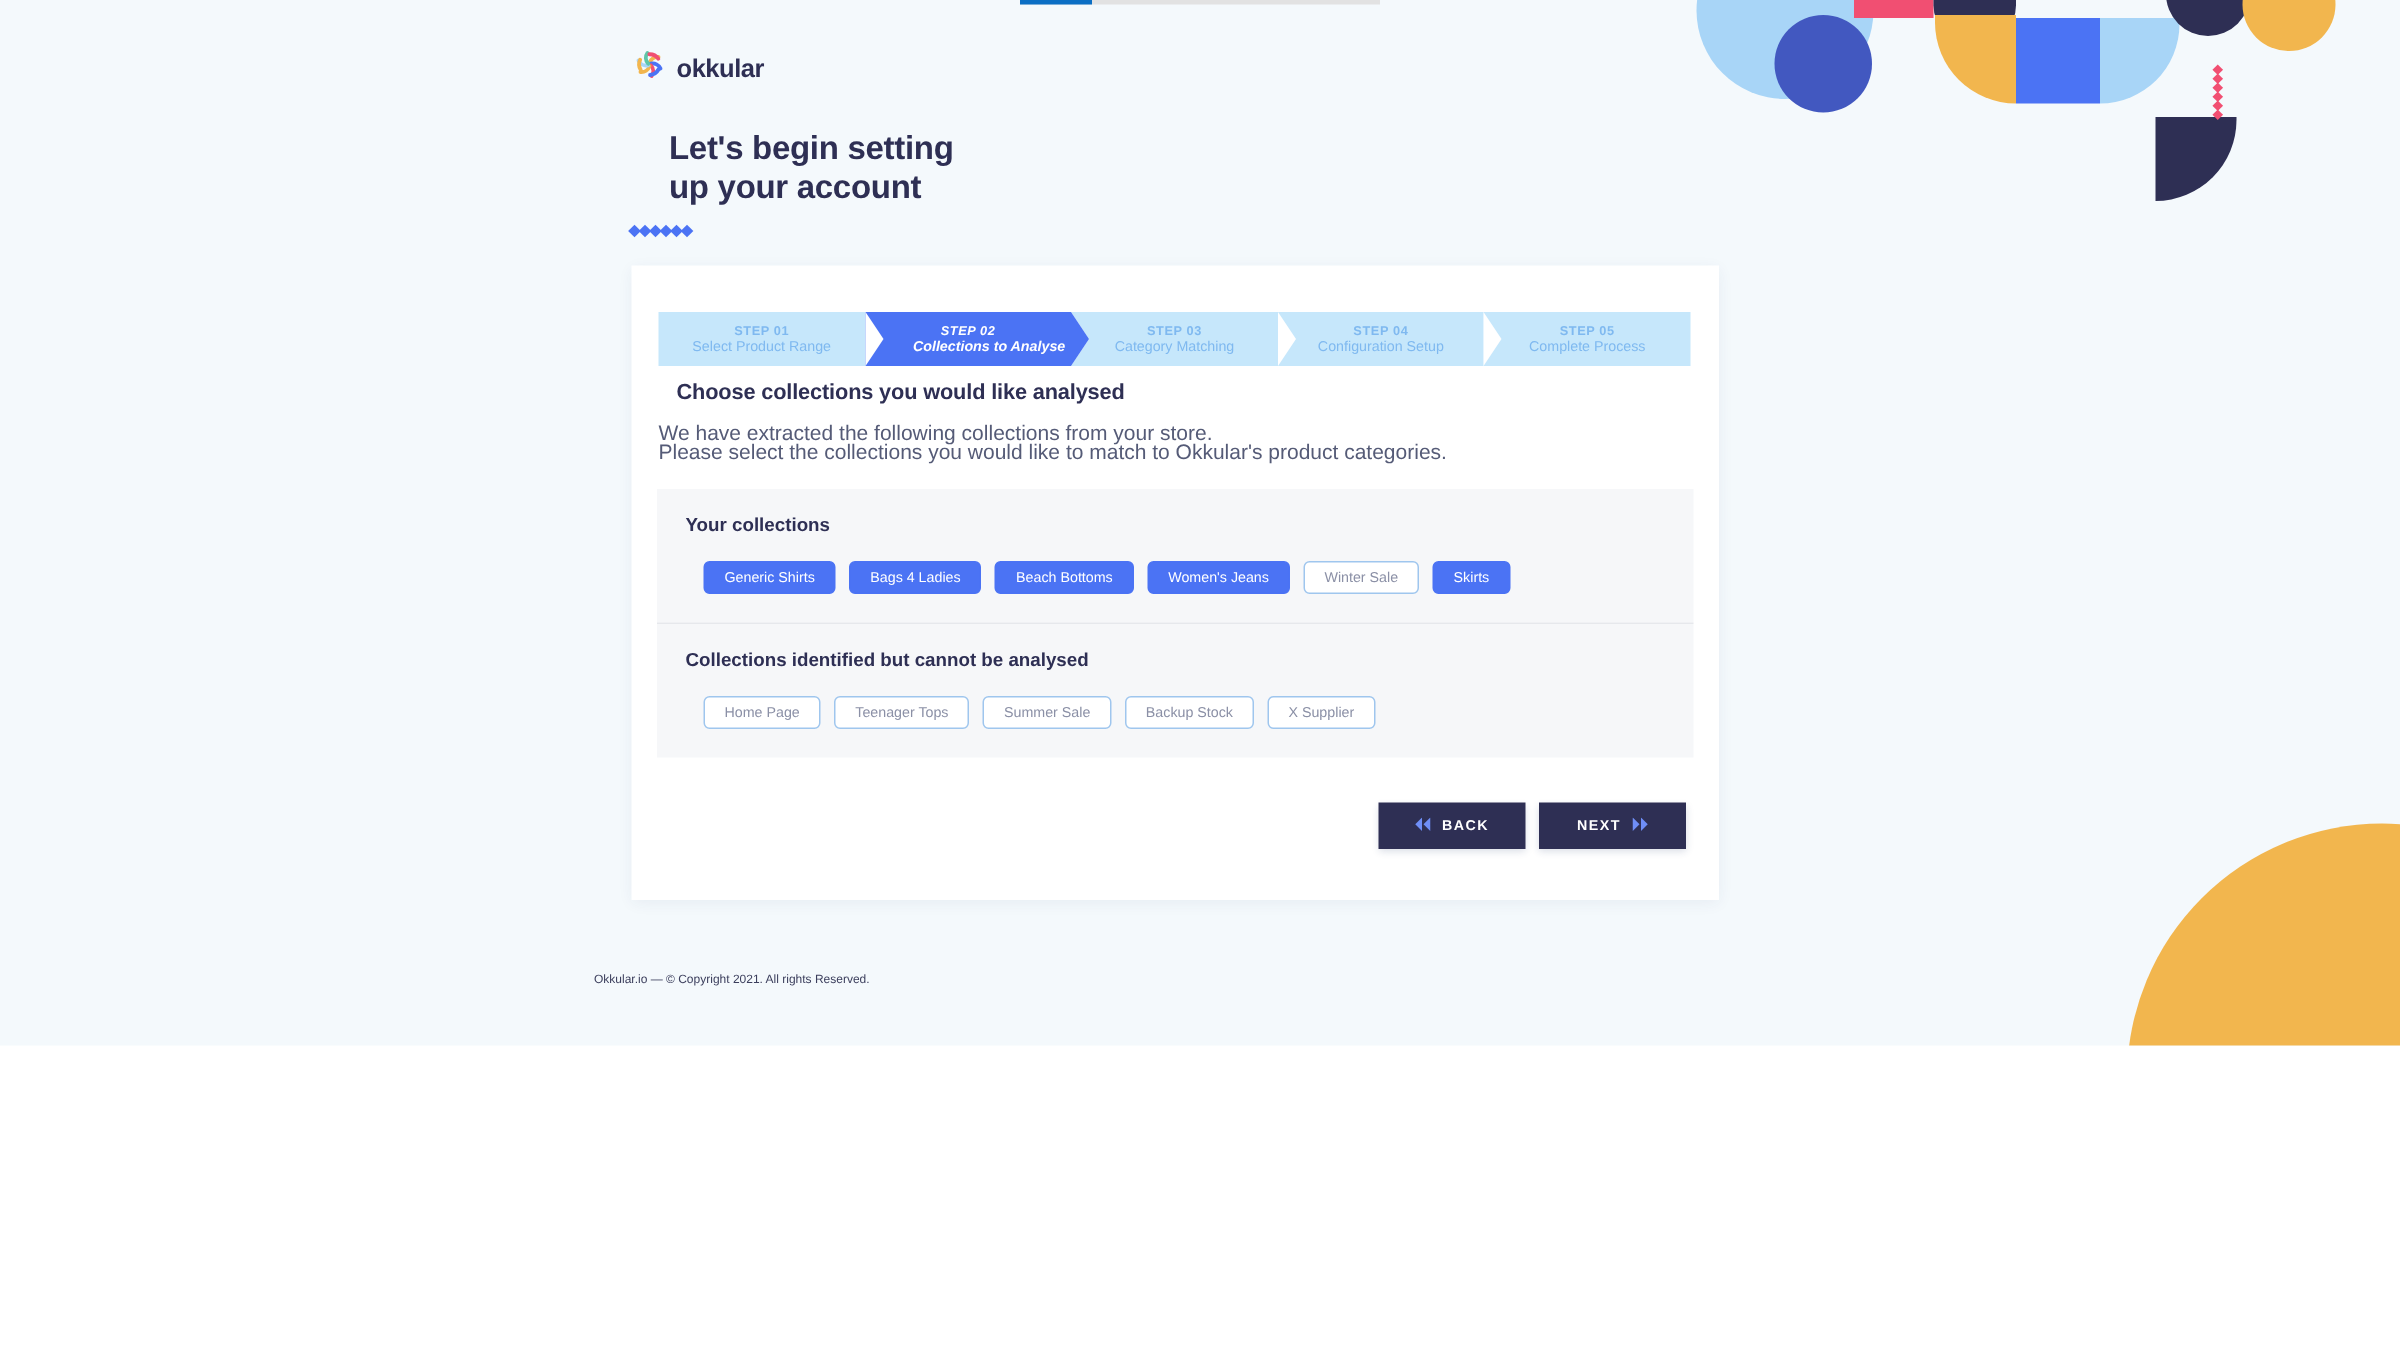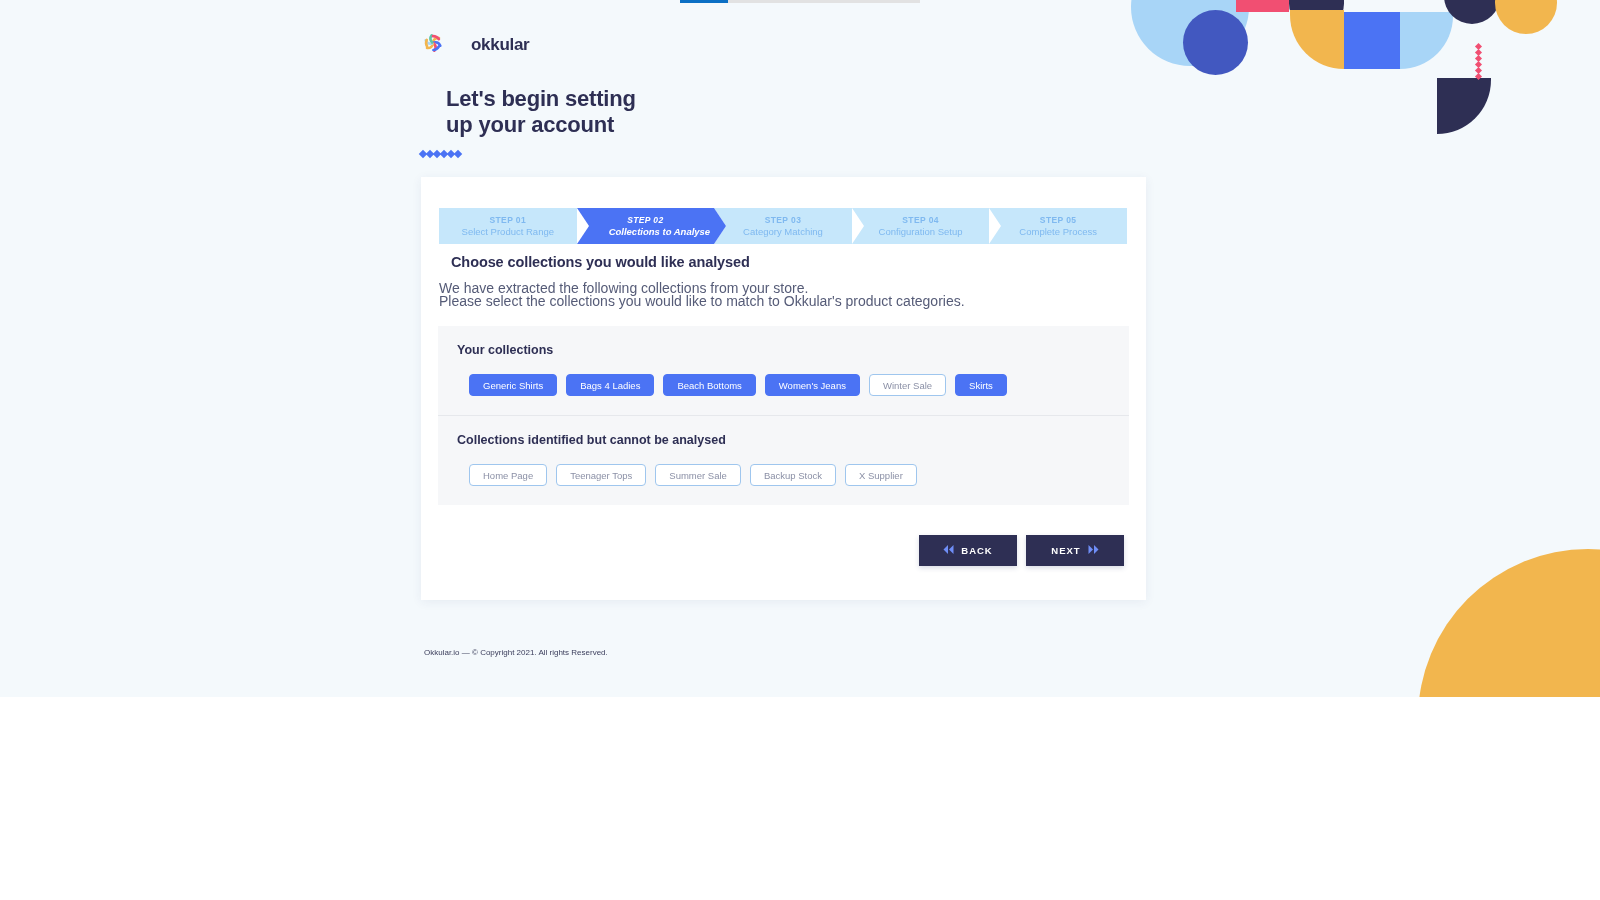--- a/index.html
+++ b/index.html
@@ -125,21 +125,21 @@
     background: #f14f72;
     transform: rotate(45deg);
   }
 
   
   #brand {
     position: absolute;
     left: 420px; top: 30px;
     display: flex;
     align-items: center;
-    gap: 25px;
+    gap: 5px;
     z-index: 10;
   }
   #brand-name {
     font-size: 17px;
     font-weight: 700;
     color: #2e2f54;
     letter-spacing: -.3px;
   }
 
   #headline {
@@ -322,21 +322,21 @@
     align-items: center;
     justify-content: center;
     gap: 7px;
     box-shadow: 0 2px 5px rgba(40,60,110,.18);
   }
   .chev { display: block; }
 
   
   #footer {
     position: absolute;
-    left: 424px; top: 648px;
+    left: 396px; top: 648px;
     z-index: 10;
     font-size: 8px;
     color: #3b3e5c;
   }
 </style>
 </head>
 <body>
 
 <div id="page">
 

